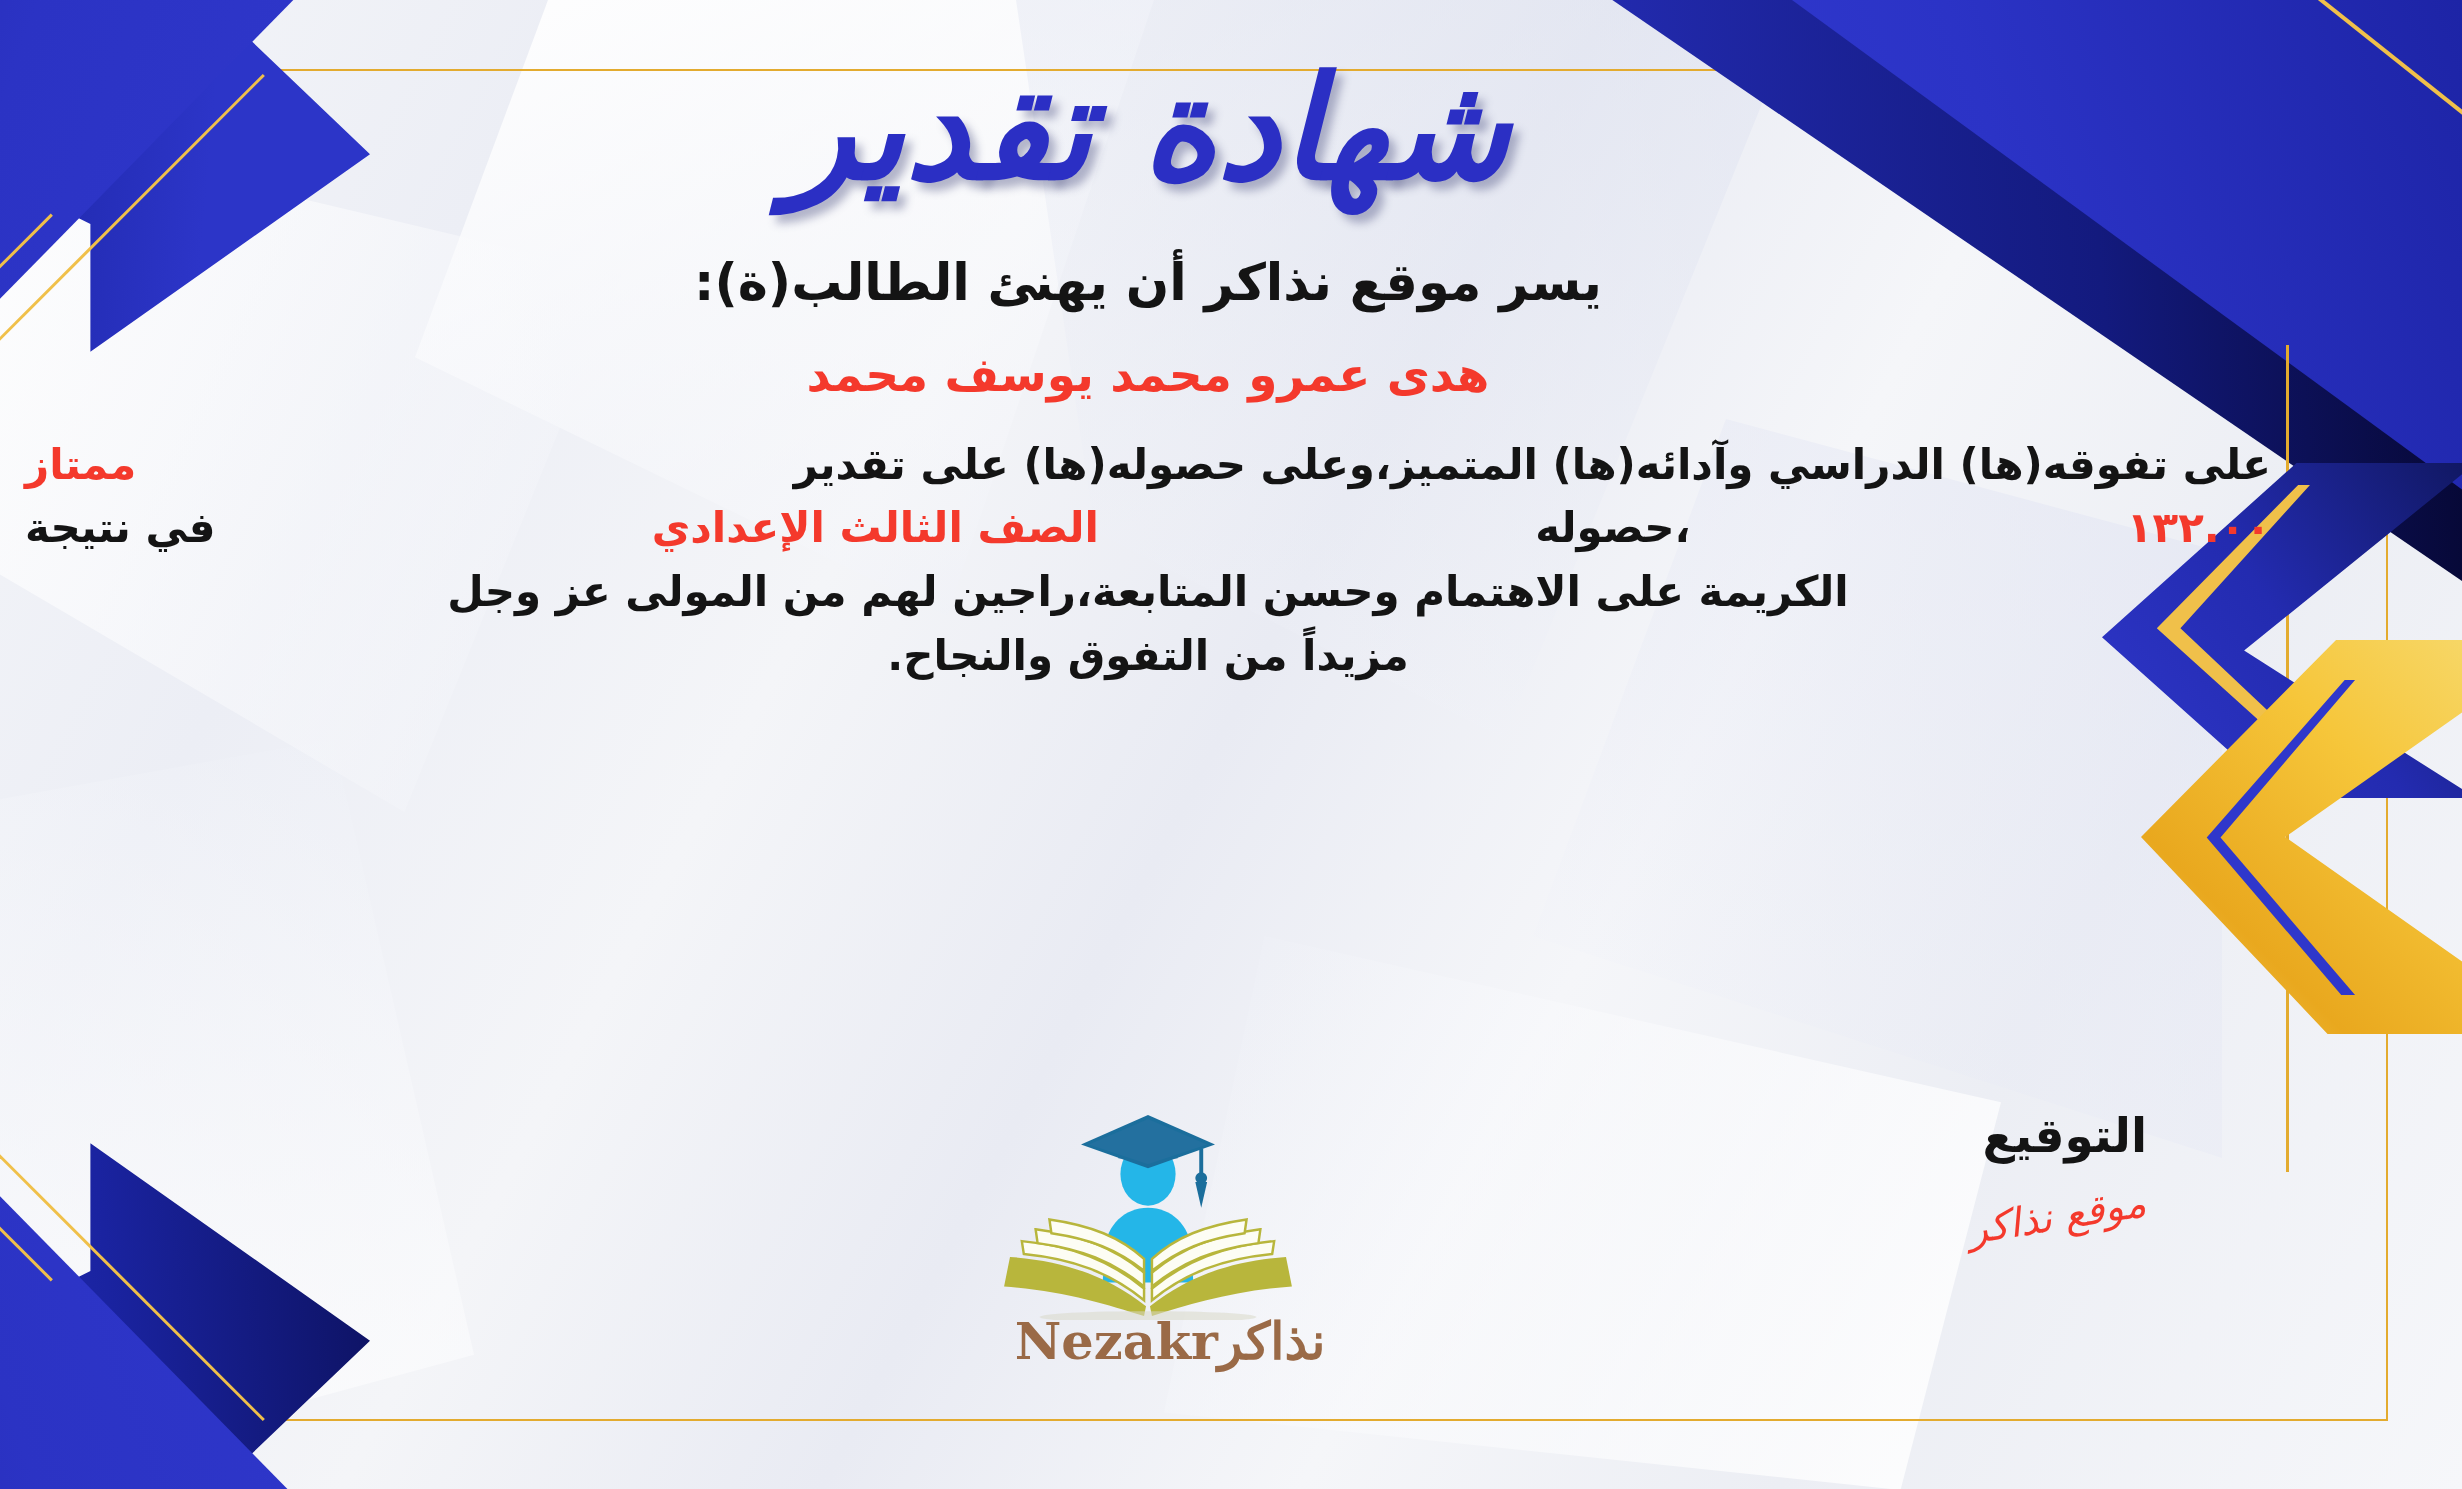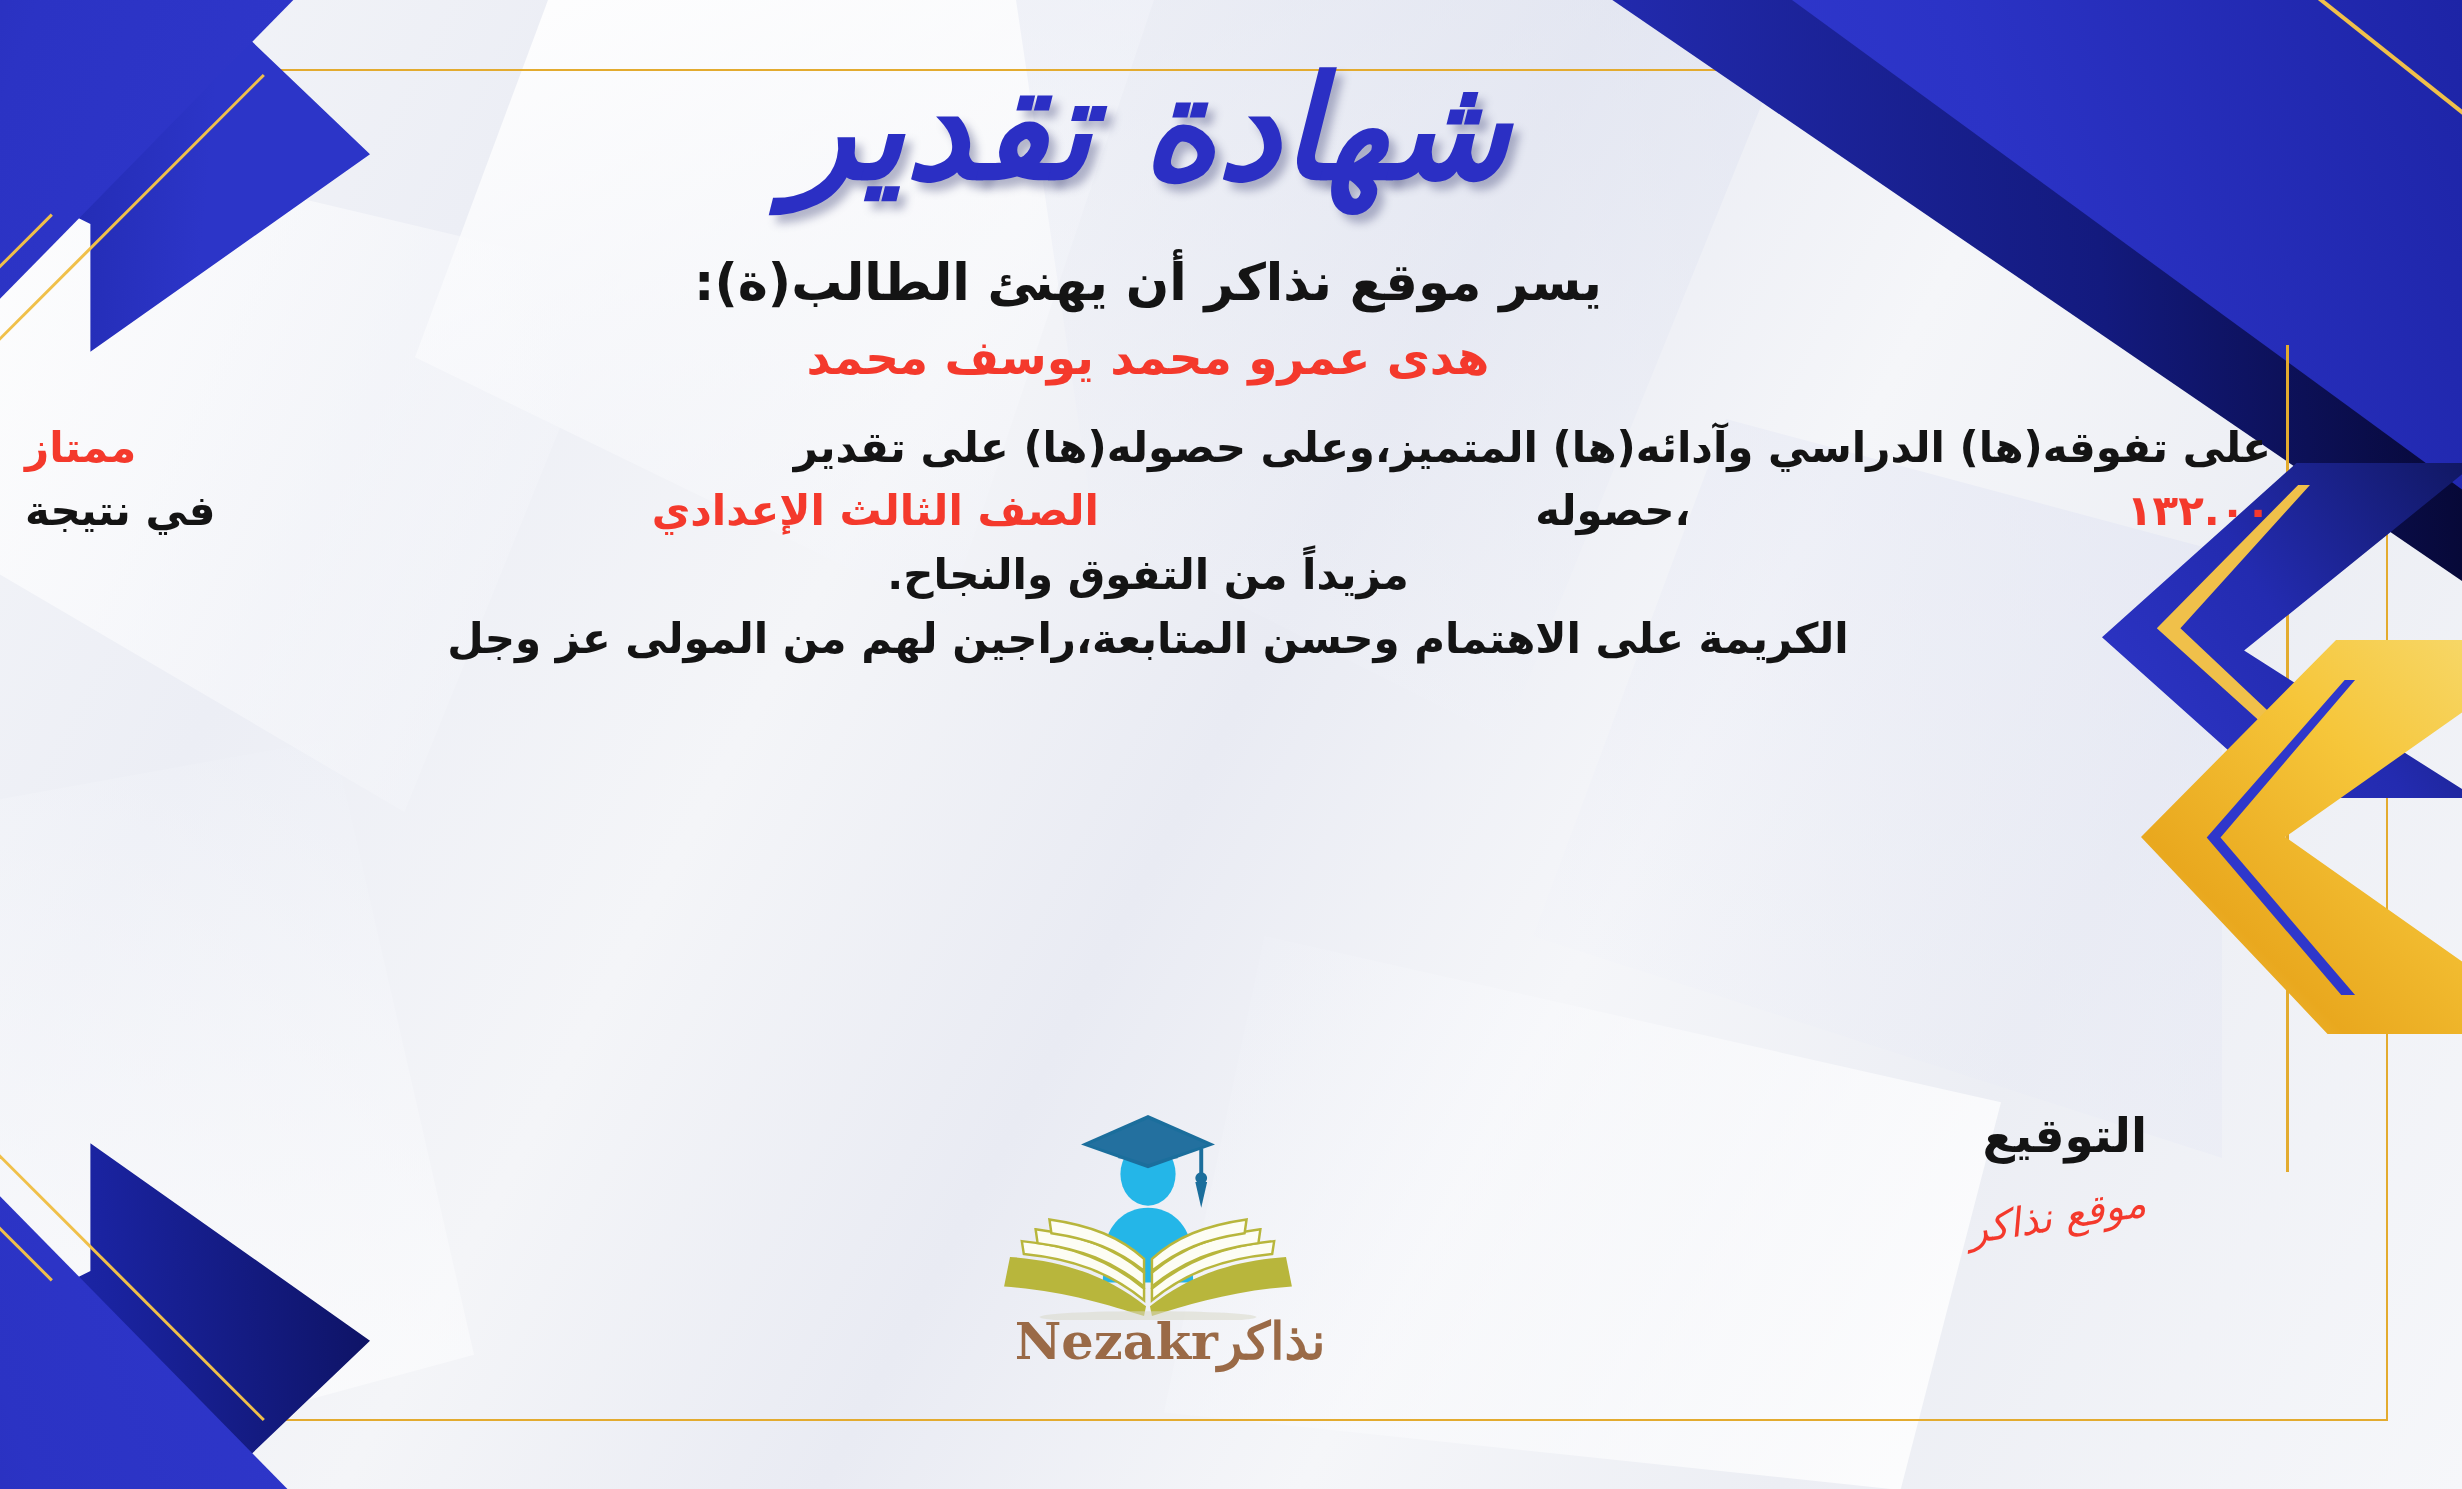--- a/index.html
+++ b/index.html
@@ -170,21 +170,21 @@
   .intro-line {
     margin-top:49px;
     font-size:51px;
     font-weight:bold;
     color:#141414;
     direction:rtl;
     white-space:nowrap;
   }
 
   .student-name {
-    margin-top:18px;
+    margin-top:35px;
     font-size:47px;
     font-weight:bold;
     color:#f4392c;
     direction:rtl;
     white-space:nowrap;
   }
 
   .body-block {
     margin-top:30.5px;
     width:2246px;
@@ -307,23 +307,23 @@
         <span class="hl">ممتاز</span>
       </div>
 
       <div class="body-line wide">
         <span class="hl">١٣٢.٠٠</span>
         <span>،حصوله</span>
         <span class="hl">الصف الثالث الإعدادي</span>
         <span>في نتيجة</span>
       </div>
 
+      <div class="body-line">الكريمة على الاهتمام وحسن المتابعة،راجين لهم من المولى عز وجل</div>
+
       <div class="body-line">مزيداً من التفوق والنجاح.</div>
-
-      <div class="body-line">الكريمة على الاهتمام وحسن المتابعة،راجين لهم من المولى عز وجل</div>
     </div>
 
     <div class="footer-row">
 
       <div class="signature-box">
         <div class="signature-label">التوقيع</div>
         <div class="signature-mark">موقع نذاكر</div>
       </div>
 
       <div class="logo-box">

